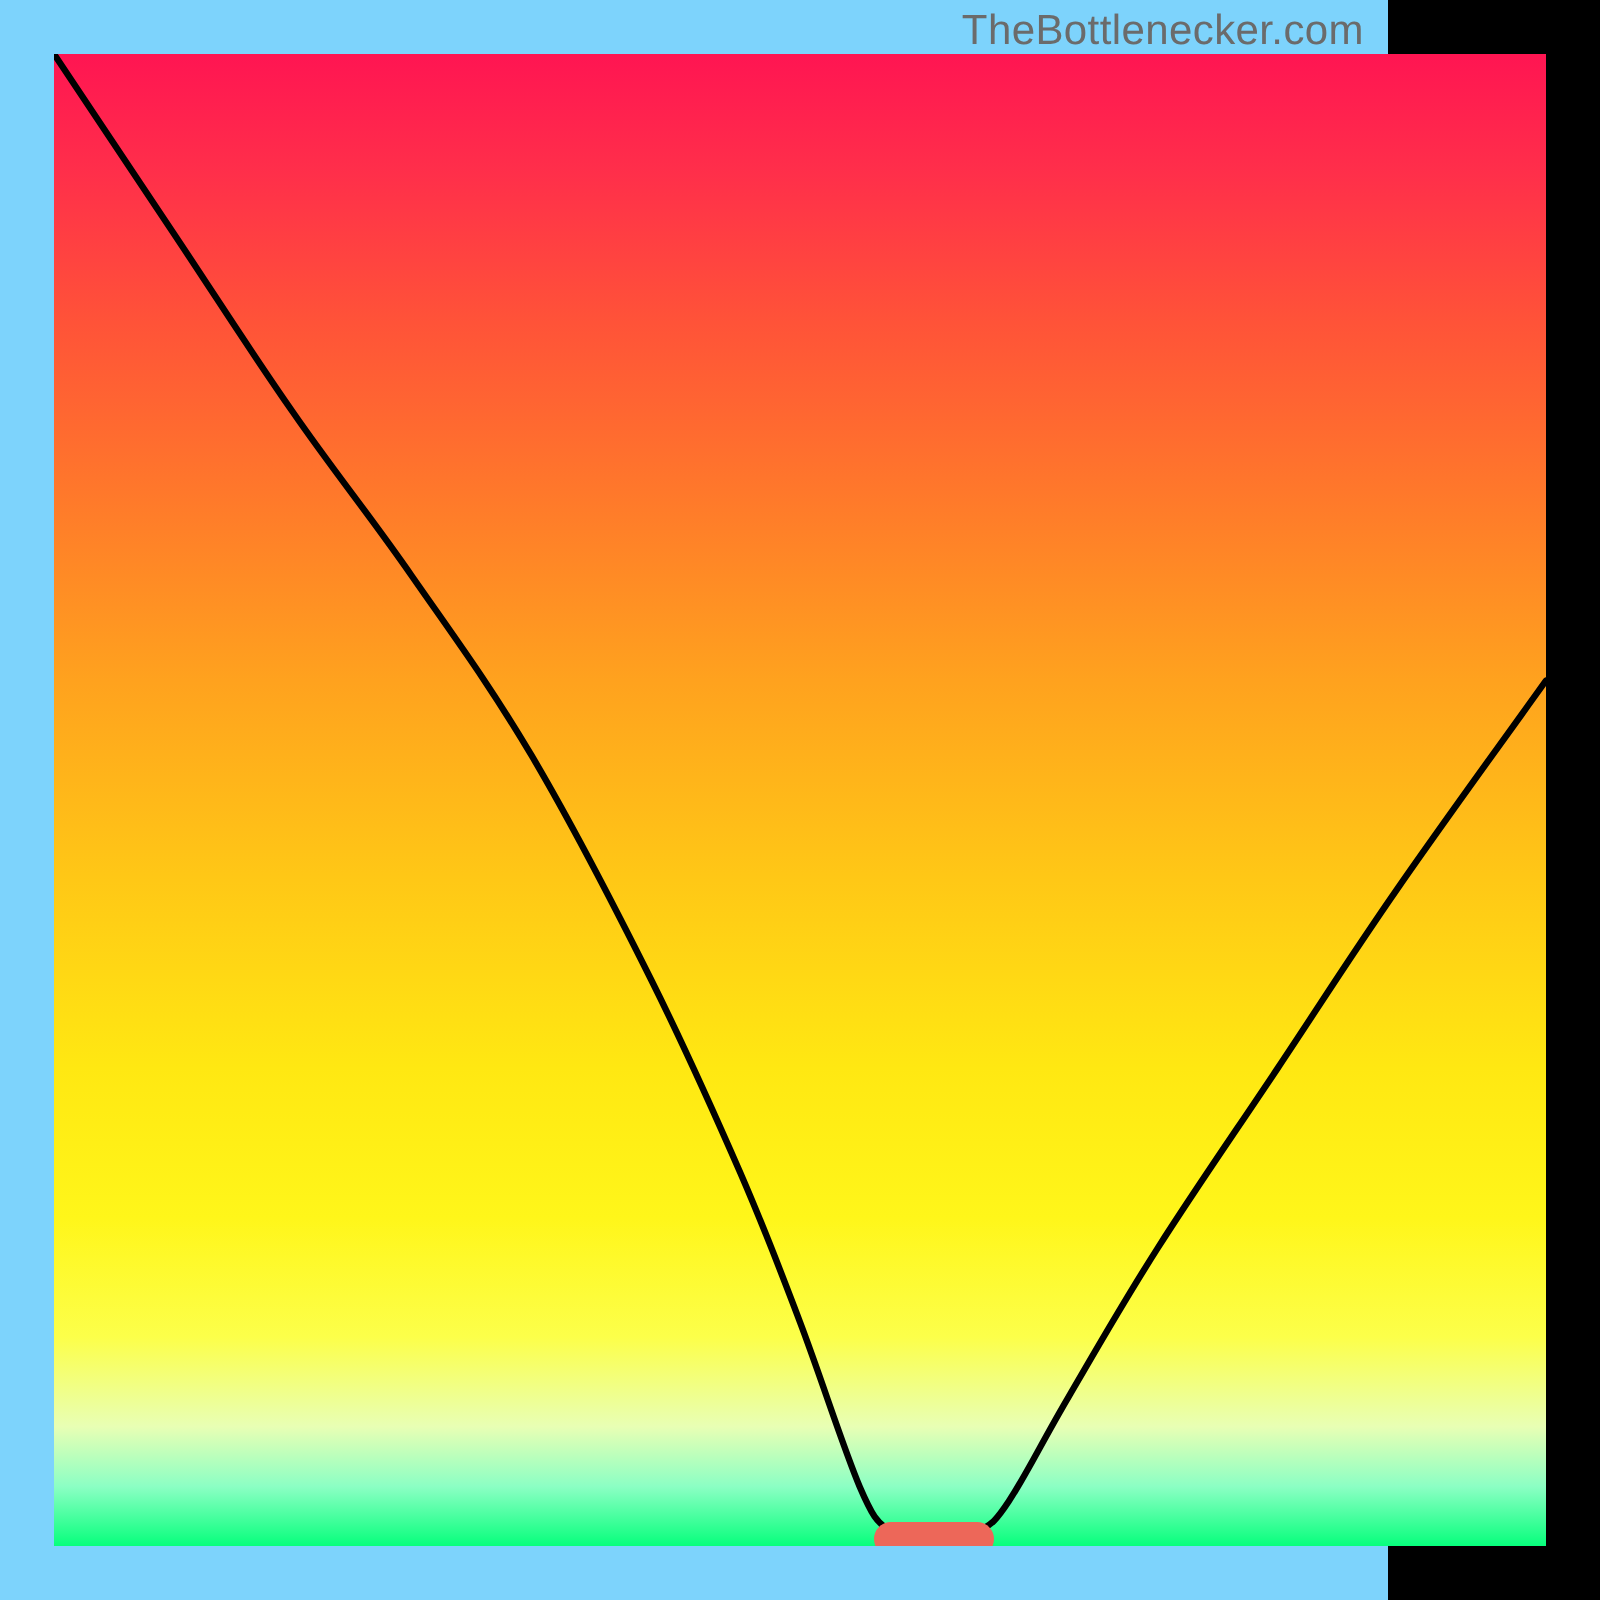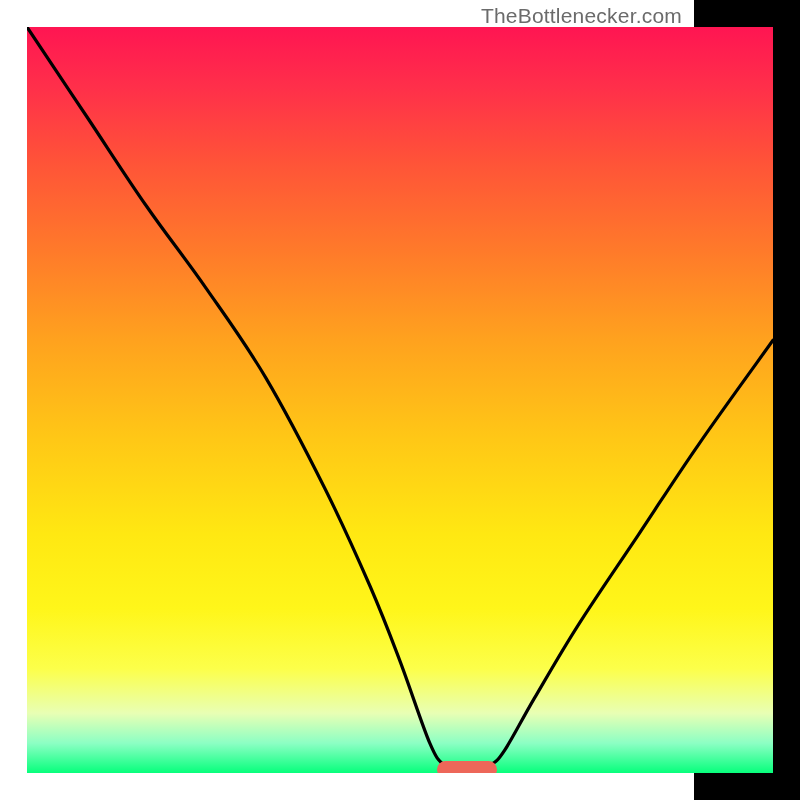--- a/index.html
+++ b/index.html
@@ -8,21 +8,21 @@
     width: 800px;
     height: 800px;
     overflow: hidden;
     background: #000;
     font-family: Arial, Helvetica, sans-serif;
   }
   .frame {
     position: relative;
     width: 694px;
     height: 800px;
-    background: #ffffff;
+    background: #7dd3fc;
   }
   .watermark {
     position: absolute;
     top: 4px;
     right: 12px;
     color: #6b6b6b;
     font-size: 21px;
     font-weight: 400;
     letter-spacing: 0.2px;
     z-index: 5;

